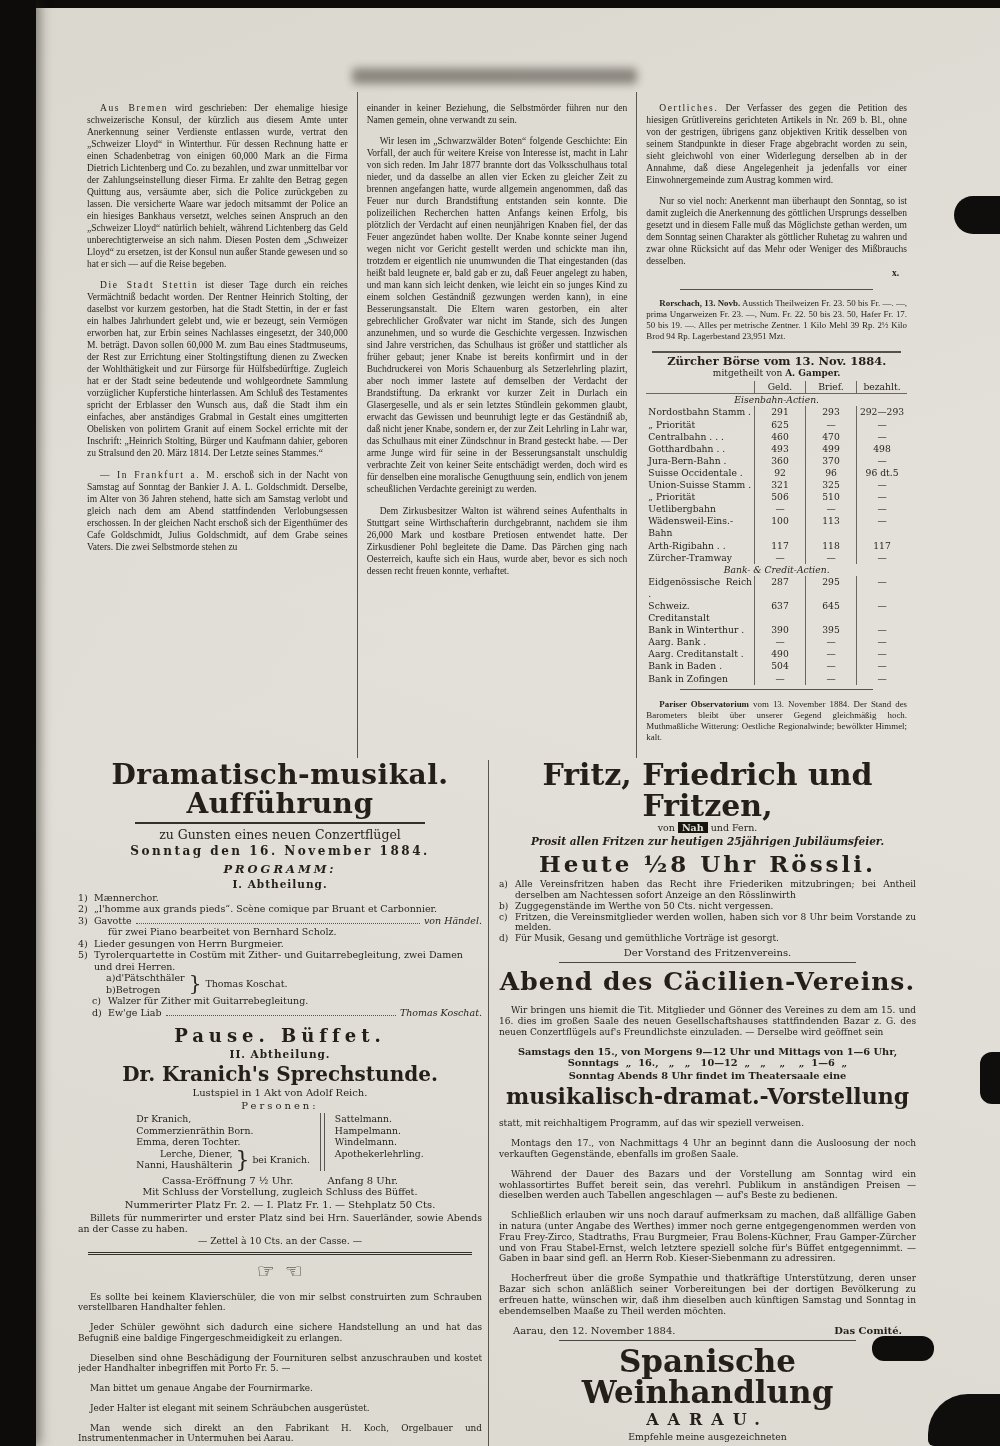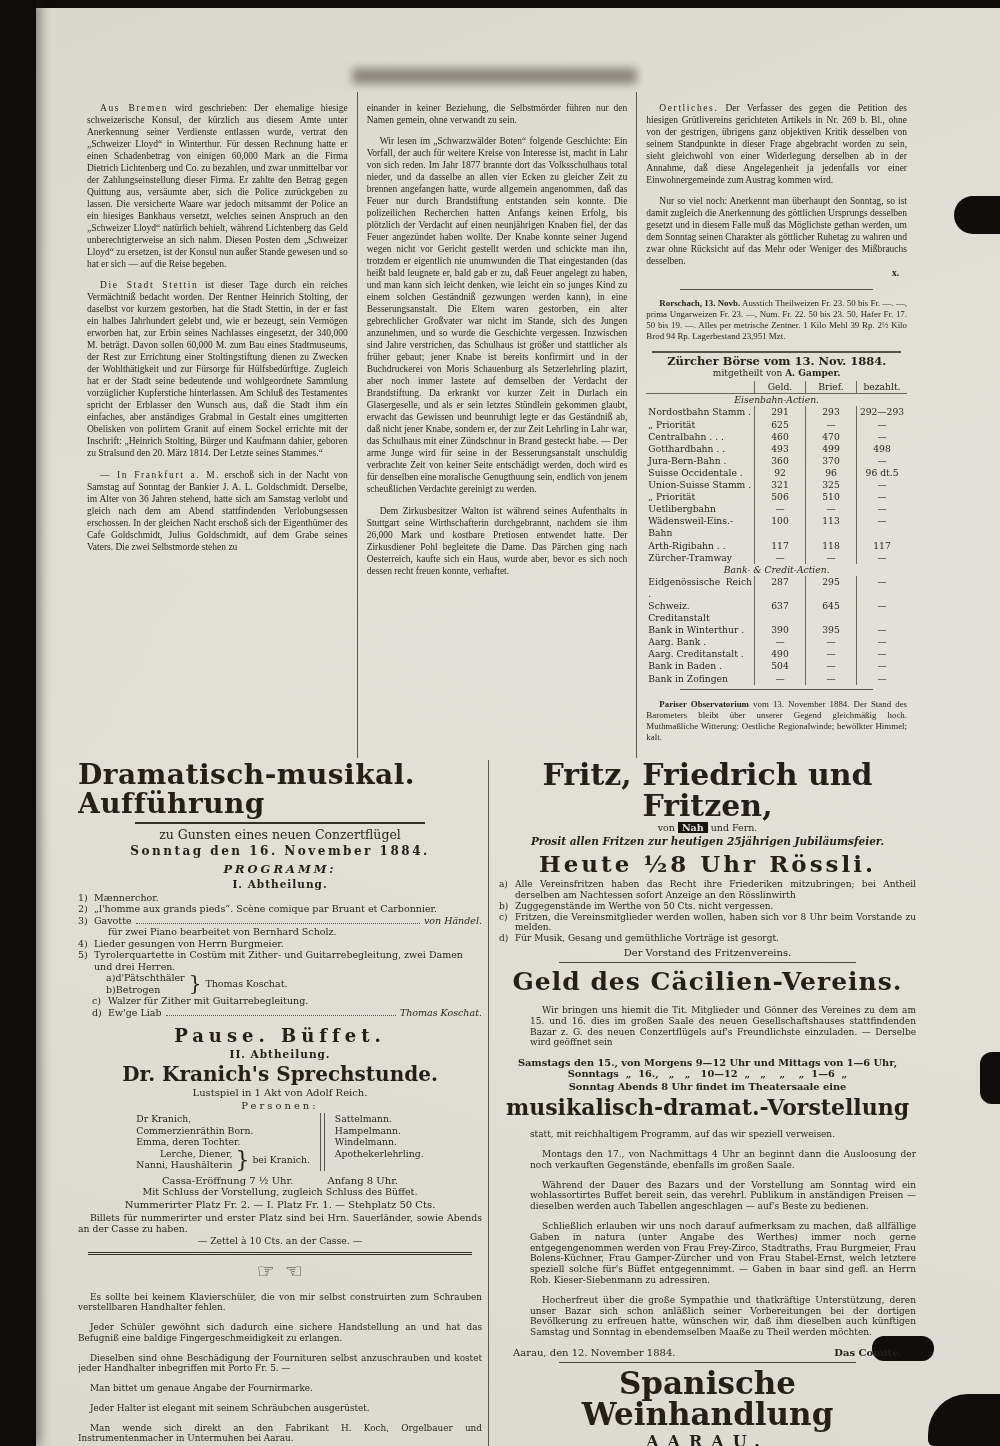--- a/index.html
+++ b/index.html
@@ -37,21 +37,21 @@
   table.boerse{width:100%;border-collapse:collapse;margin-top:2px;font-size:9.2px;}
   table.boerse td{line-height:12.1px;padding:0 2px;vertical-align:top;}
   table.boerse tr td:nth-child(n+2){width:46px;text-align:center;border-left:1px solid #6b665e;}
   tr.bh td{border-bottom:1px solid #6b665e;text-align:center;}
   tr.bsec td{text-align:center;font-style:italic;border-left:none !important;}
 
   .ads{position:absolute;left:78px;top:760px;width:838px;height:686px;display:flex;}
   .adL{width:404px;height:100%;overflow:hidden;padding-right:6px;}
   .adR{flex:1;height:100%;overflow:hidden;border-left:1px solid #5a554d;padding-left:10px;}
 
-  .t-title{font-size:28px;font-weight:bold;text-align:left;line-height:1.05;letter-spacing:.5px;}
+  .t-title{font-size:28px;font-weight:bold;text-align:center;line-height:1.05;letter-spacing:.5px;}
   .t-under{width:72%;margin:3px auto;border-top:2px solid #33302a;}
   .t-l1{font-size:16px;text-align:center;letter-spacing:1px;}
   .t-l2{font-size:12.5px;text-align:center;margin-top:1px;}
   .t-l3{font-size:12px;font-weight:bold;text-align:center;letter-spacing:2.5px;margin-top:2px;}
   .t-prog{font-size:11.5px;font-weight:bold;font-style:italic;text-align:center;letter-spacing:3px;margin-top:4px;}
   .t-abt{font-size:10.5px;font-weight:bold;text-align:center;letter-spacing:1px;margin:2px 0;}
   .pitem{display:flex;font-size:9.5px;line-height:11.5px;}
   .pno{width:16px;flex:none;}
   .pno.sub{margin-left:14px;}
   .ptxt{flex:1;text-align:left;}
@@ -84,21 +84,21 @@
   .f-sub{font-size:9.5px;text-align:center;margin-top:1px;}
   .hl{background:#181611;color:#e6e4dc;padding:0 4px;font-weight:bold;}
   .f-prosit{font-size:10.5px;font-weight:bold;font-style:italic;text-align:center;margin-top:2px;}
   .f-heute{font-size:23px;font-weight:bold;text-align:center;letter-spacing:3px;margin:3px 0 2px;}
   .f-item{display:flex;font-size:9px;line-height:10.8px;text-align:justify;}
   .f-no{width:16px;flex:none;}
   .f-it{flex:1;}
   .f-vorstand{font-size:10px;font-weight:normal;text-align:center;margin:3px 0 2px;}
   .sep{border-top:1px solid #4a463f;margin:4px 60px;}
   .bz-title{font-size:25px;font-weight:bold;text-align:center;letter-spacing:1px;margin:2px 0 3px;}
-  .adp{font-size:9px;line-height:10.8px;text-align:justify;text-indent:12px;margin-left:31px;}
+  .adp{font-size:9px;line-height:10.8px;text-align:justify;text-indent:12px;}
   .adp.noind{text-indent:0;}
   .bz-z1{font-size:9.8px;font-weight:bold;text-align:center;margin-top:2px;}
   .bz-z2{font-size:9.8px;font-weight:bold;text-align:center;white-space:pre;}
   .bz-mid{font-size:9.8px;font-weight:bold;text-align:center;margin-top:2px;}
   .bz-vtitle{font-size:22px;font-weight:bold;text-align:center;margin:2px 0;}
   .bz-sign{display:flex;justify-content:space-between;padding:0 14px;font-size:10px;margin-top:3px;}
   .bz-com{font-weight:bold;}
   .w-title{font-size:31px;font-weight:bold;text-align:center;line-height:1;margin-top:5px;}
   .w-city{font-size:16px;font-weight:bold;text-align:center;letter-spacing:9px;margin-top:2px;}
   .w-emp{font-size:9.3px;text-align:center;margin-top:2px;}
@@ -396,21 +396,21 @@
             <span class="f-it">Fritzen, die Vereinsmitglieder werden wollen, haben sich vor 8 Uhr beim Vorstande zu melden.</span>
           </div>
         <div class="f-item">
             <span class="f-no">d)</span>
             <span class="f-it">Für Musik, Gesang und gemüthliche Vorträge ist gesorgt.</span>
           </div>
         <div class="f-vorstand">Der Vorstand des Fritzenvereins.</div>
       </div>
       <div class="sep"></div>
       <div>
-        <div class="bz-title">Geld des Cäcilien-Vereins.</div>
+        <div class="bz-title">Abend des Cäcilien-Vereins.</div>
         <p class="adp">Wir bringen uns hiemit die Tit. Mitglieder und Gönner des Vereines zu dem am 15. und 16. dies im großen Saale des neuen Gesellschaftshauses stattfindenden Bazar z. G. des neuen Conzertflügels auf's Freundlichste einzuladen. — Derselbe wird geöffnet sein</p>
         <div class="bz-z1">Samstags den 15., von Morgens 9—12 Uhr und Mittags von 1—6 Uhr,</div>
         <div class="bz-z2">Sonntags  „  16.,   „   „   10—12  „   „    „    „  1—6  „</div>
         <div class="bz-mid">Sonntag Abends 8 Uhr findet im Theatersaale eine</div>
         <div class="bz-vtitle">musikalisch-dramat.-Vorstellung</div>
         <p class="adp noind">statt, mit reichhaltigem Programm, auf das wir speziell verweisen.</p>
         <p class="adp">Montags den 17., von Nachmittags 4 Uhr an beginnt dann die Ausloosung der noch verkauften Gegenstände, ebenfalls im großen Saale.</p>
         <p class="adp">Während der Dauer des Bazars und der Vorstellung am Sonntag wird ein wohlassortirtes Buffet bereit sein, das verehrl. Publikum in anständigen Preisen — dieselben werden auch Tabellen angeschlagen — auf's Beste zu bedienen.</p>
         <p class="adp">Schließlich erlauben wir uns noch darauf aufmerksam zu machen, daß allfällige Gaben in natura (unter Angabe des Werthes) immer noch gerne entgegengenommen werden von Frau Frey-Zirco, Stadtraths, Frau Burgmeier, Frau Bolens-Küchner, Frau Gamper-Zürcher und von Frau Stabel-Ernst, welch letztere speziell solche für's Büffet entgegennimmt. — Gaben in baar sind gefl. an Herrn Rob. Kieser-Siebenmann zu adressiren.</p>
         <p class="adp">Hocherfreut über die große Sympathie und thatkräftige Unterstützung, deren unser Bazar sich schon anläßlich seiner Vorbereitungen bei der dortigen Bevölkerung zu erfreuen hatte, wünschen wir, daß ihm dieselben auch künftigen Samstag und Sonntag in ebendemselben Maaße zu Theil werden möchten.</p>

